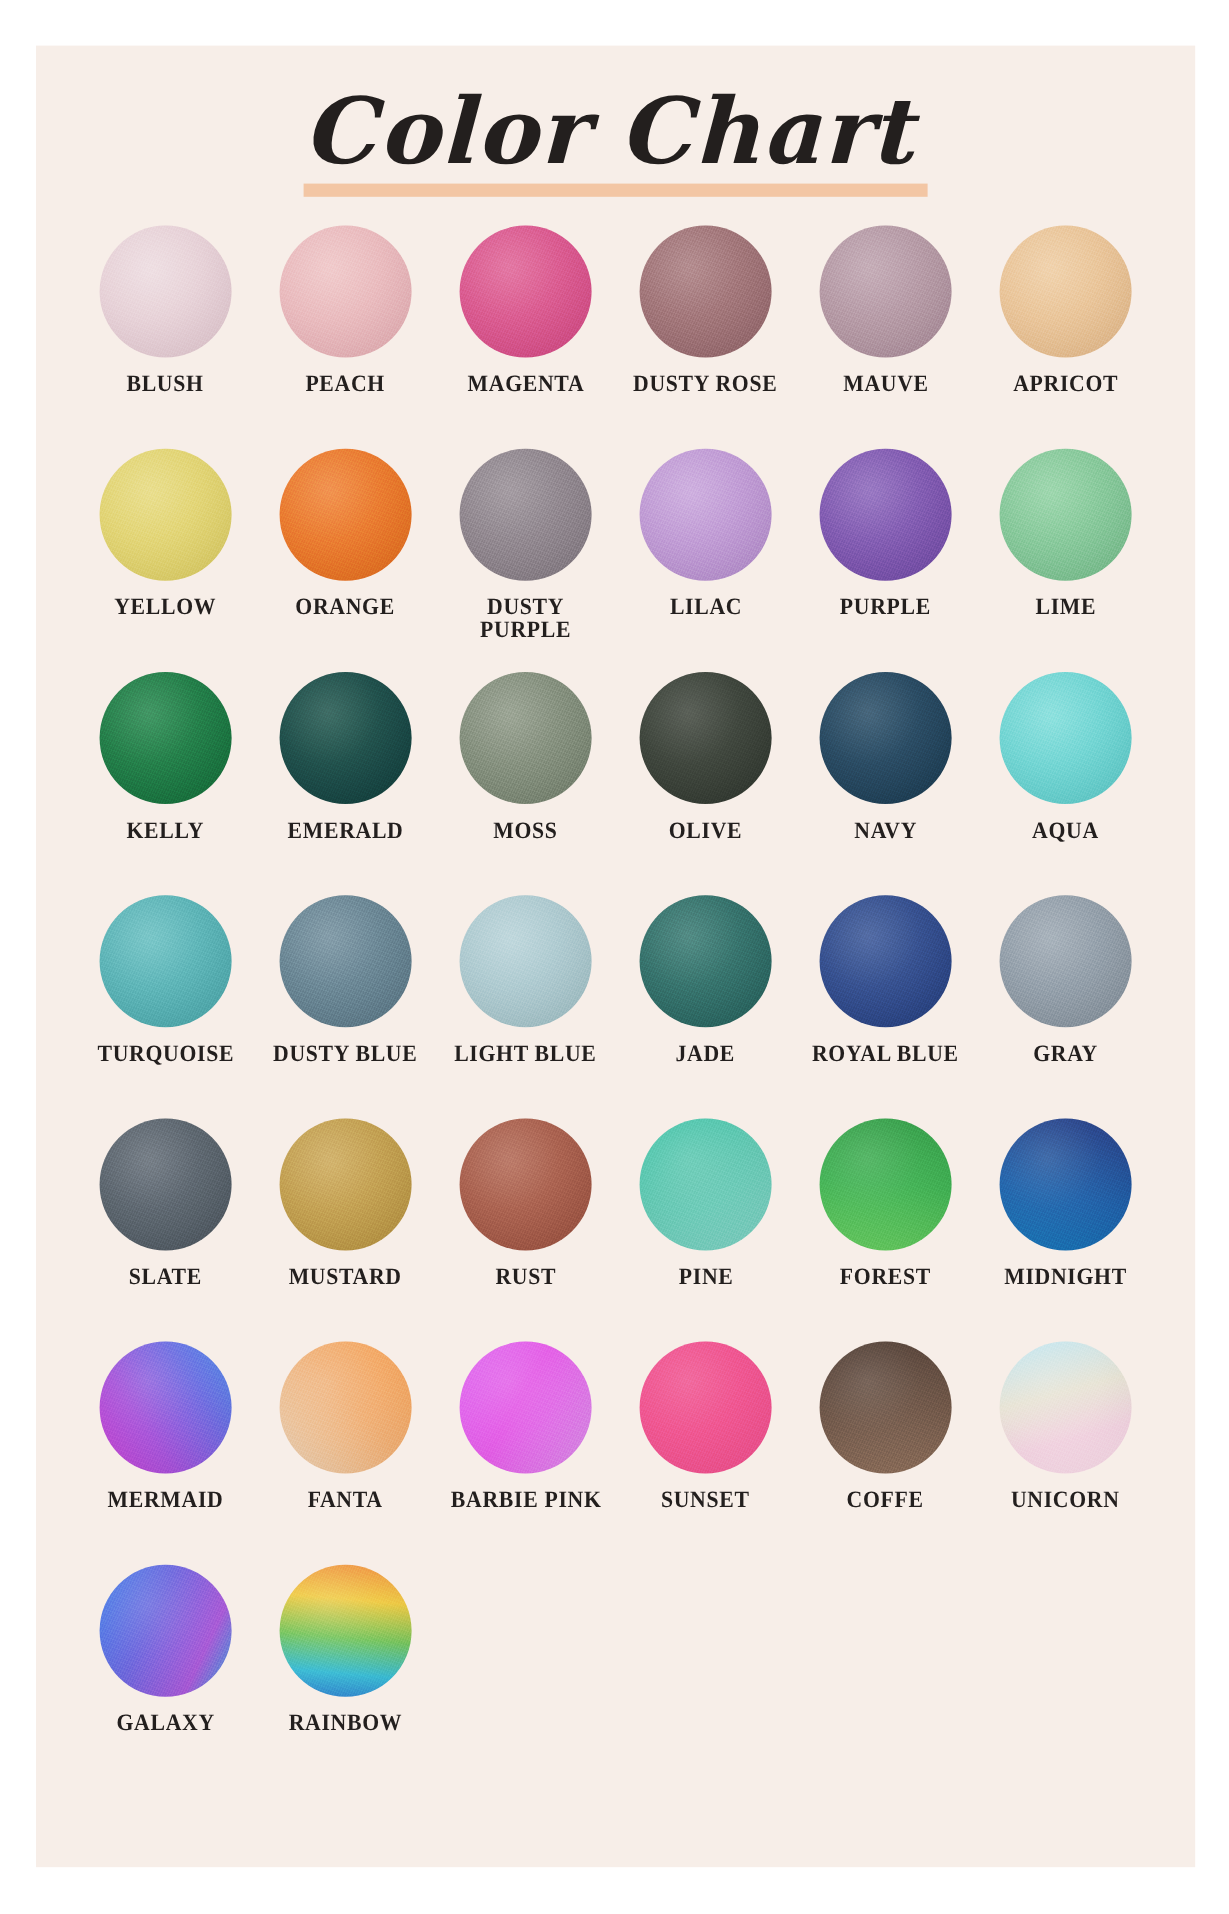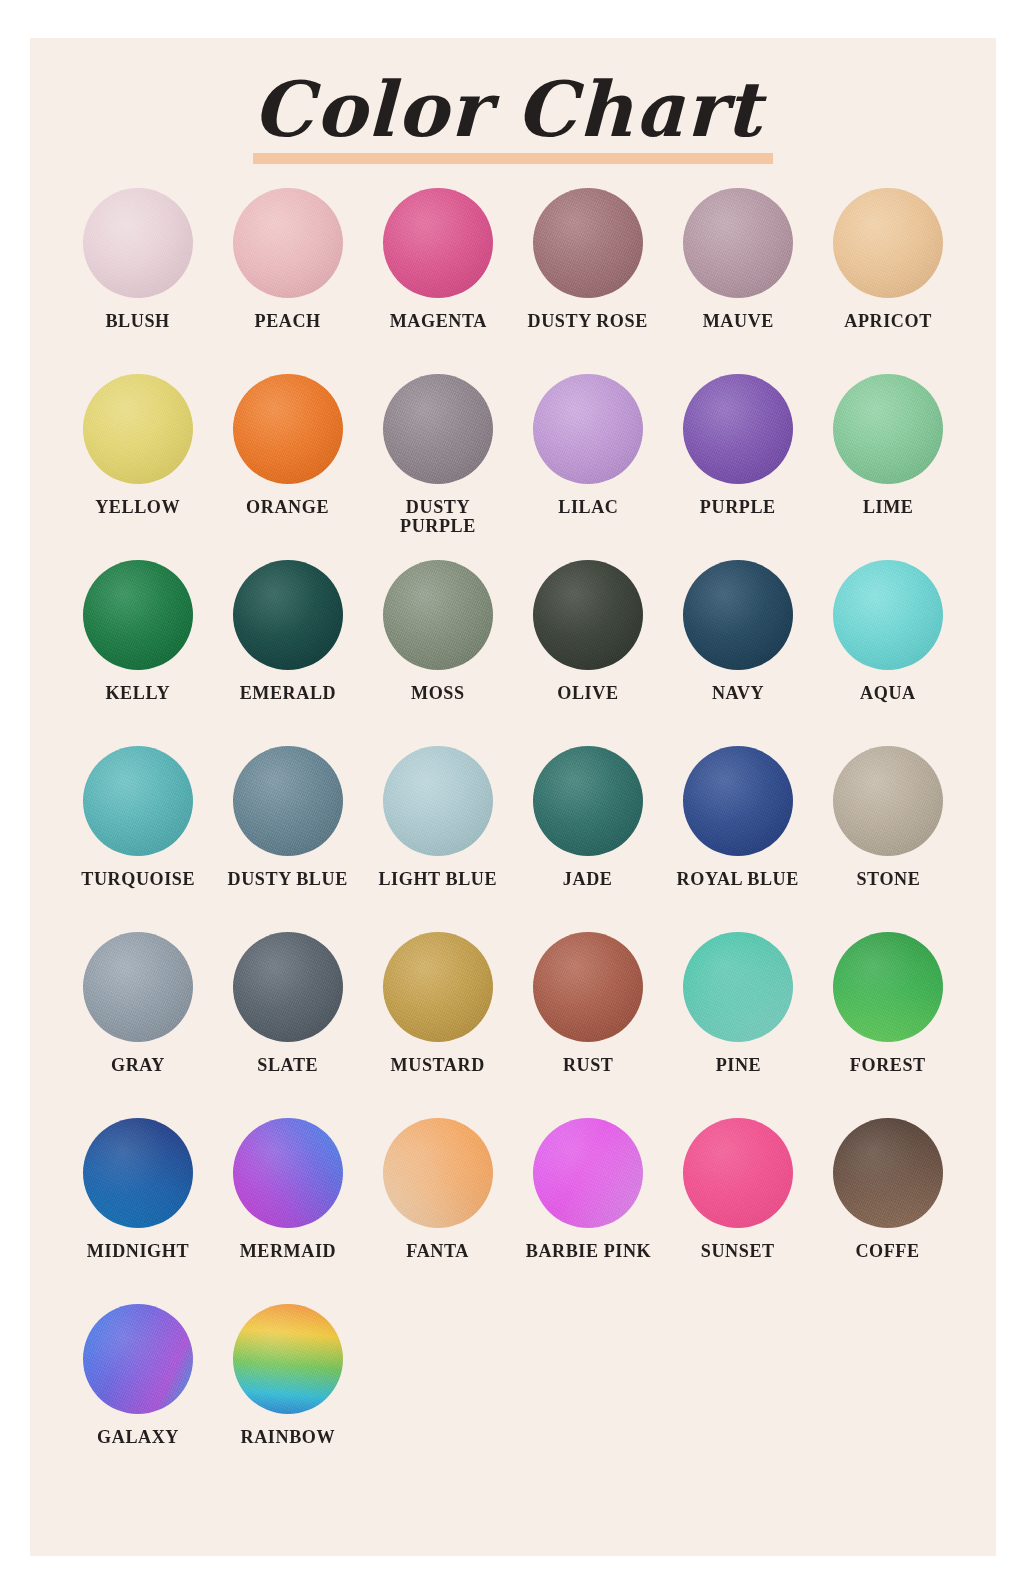--- a/index.html
+++ b/index.html
@@ -224,24 +224,20 @@
       </div>
       <div class="cell">
         <div class="swatch" style="background: radial-gradient(circle at 40% 35%, rgb(51, 118, 110) 0%, rgb(41, 103, 97) 60%, rgb(33, 92, 86) 100%);"></div>
         <div class="label">JADE</div>
       </div>
       <div class="cell">
         <div class="swatch" style="background: radial-gradient(circle at 40% 35%, rgb(52, 81, 148) 0%, rgb(41, 68, 133) 60%, rgb(33, 59, 120) 100%);"></div>
         <div class="label">ROYAL BLUE</div>
       </div>
       <div class="cell">
-        <div class="swatch" style="background: radial-gradient(circle at 40% 35%, rgb(192, 181, 164) 0%, rgb(178, 167, 150) 60%, rgb(167, 156, 139) 100%);"></div>
-        <div class="label">STONE</div>
-      </div>
-      <div class="cell">
         <div class="swatch" style="background: radial-gradient(circle at 40% 35%, rgb(153, 165, 176) 0%, rgb(139, 151, 162) 60%, rgb(128, 140, 151) 100%);"></div>
         <div class="label">GRAY</div>
       </div>
       <div class="cell">
         <div class="swatch" style="background: radial-gradient(circle at 40% 35%, rgb(94, 104, 114) 0%, rgb(82, 92, 101) 60%, rgb(72, 81, 90) 100%);"></div>
         <div class="label">SLATE</div>
       </div>
       <div class="cell">
         <div class="swatch" style="background: radial-gradient(circle at 40% 35%, rgb(203, 166, 84) 0%, rgb(188, 152, 70) 60%, rgb(176, 140, 60) 100%);"></div>
         <div class="label">MUSTARD</div>
@@ -276,20 +272,24 @@
       </div>
       <div class="cell">
         <div class="swatch" style="background: rgb(239, 78, 140);"></div>
         <div class="label">SUNSET</div>
       </div>
       <div class="cell">
         <div class="swatch" style="background: linear-gradient(170deg, rgb(76, 57, 47) 0%, rgb(109, 83, 68) 55%, rgb(140, 109, 88) 100%);"></div>
         <div class="label">COFFE</div>
       </div>
       <div class="cell">
+        <div class="swatch" style="background: linear-gradient(165deg, rgb(191, 230, 242) 0%, rgb(231, 227, 212) 40%, rgb(242, 210, 224) 70%, rgb(246, 217, 230) 100%);"></div>
+        <div class="label">UNICORN</div>
+      </div>
+      <div class="cell">
         <div class="swatch" style="background: linear-gradient(115deg, rgb(63, 126, 232) 0%, rgb(106, 99, 220) 40%, rgb(168, 86, 216) 75%, rgb(42, 167, 224) 100%);"></div>
         <div class="label">GALAXY</div>
       </div>
       <div class="cell">
         <div class="swatch" style="background: linear-gradient(185deg, rgb(239, 143, 63) 0%, rgb(239, 201, 63) 28%, rgb(116, 196, 90) 55%, rgb(54, 188, 214) 80%, rgb(47, 127, 208) 100%);"></div>
         <div class="label">RAINBOW</div>
       </div>
     </div>
 
 </div>

